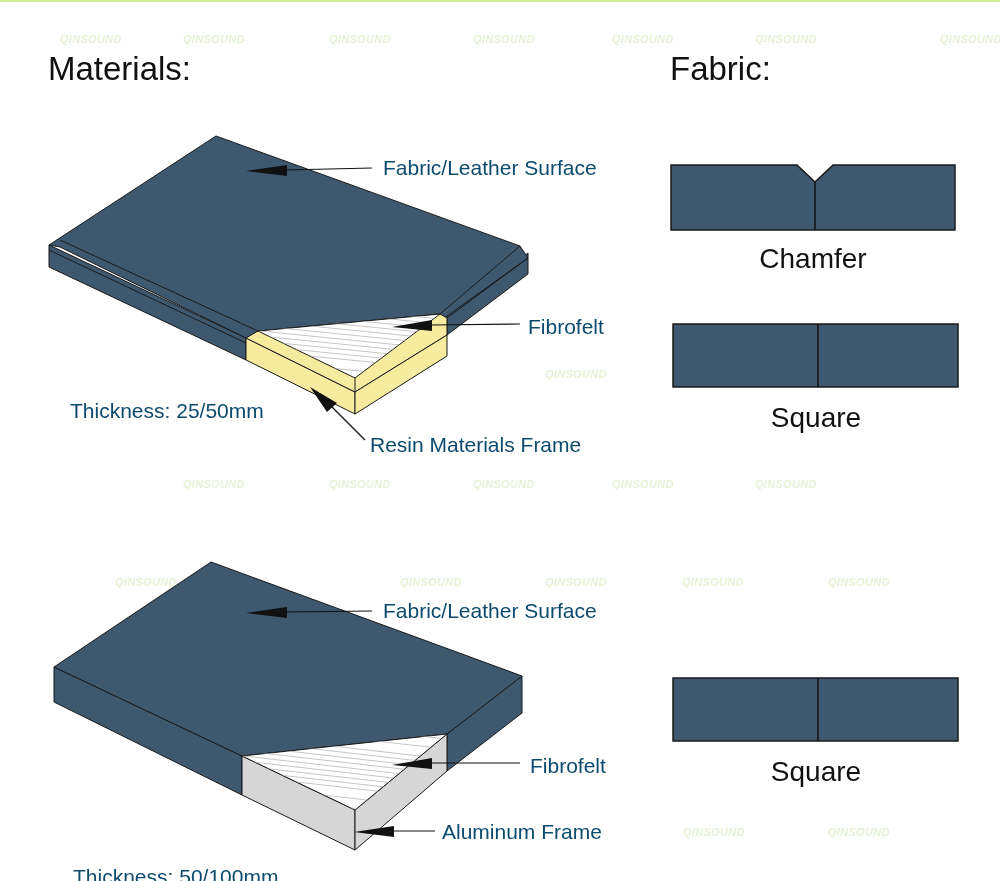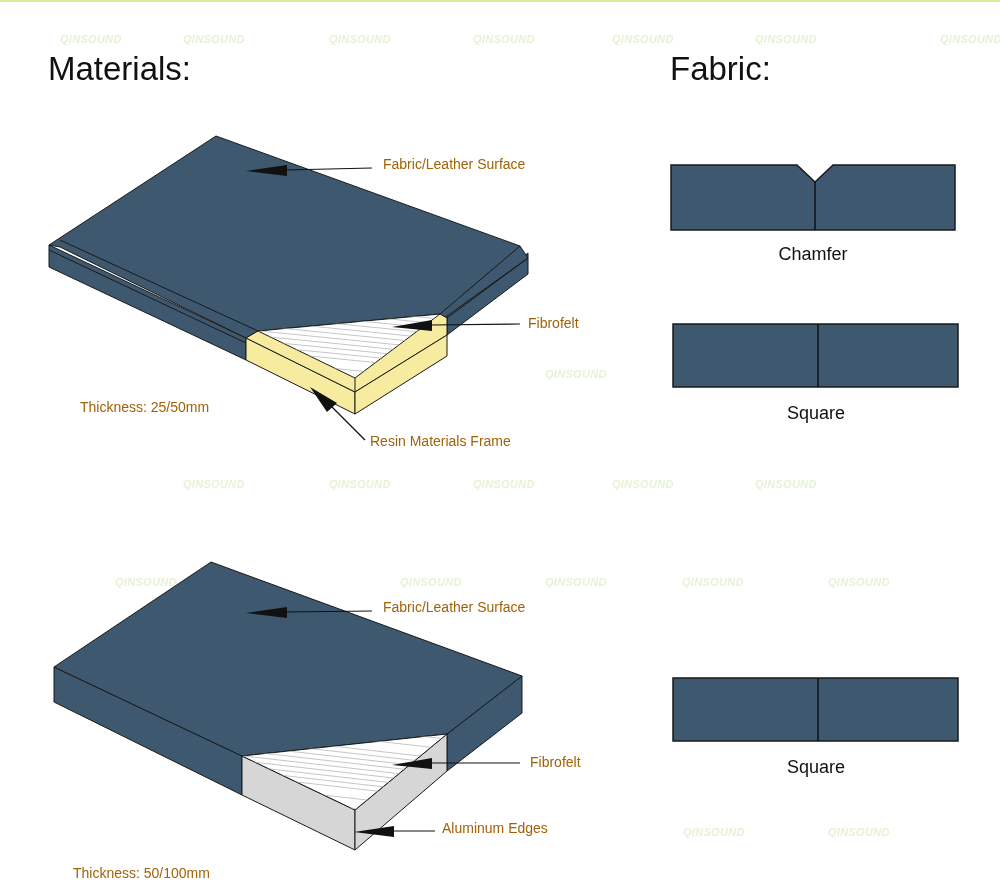--- a/index.html
+++ b/index.html
@@ -1,21 +1,21 @@
 <!DOCTYPE html>
 <html><head>
 <meta charset="utf-8">
 <style>
   html, body { margin: 0; padding: 0; background: #ffffff; }
   body { width: 1000px; height: 881px; position: relative; overflow: hidden;
          font-family: "Liberation Sans", "DejaVu Sans", sans-serif; }
   .topbar { position: absolute; left: 0; top: 0; width: 1000px; height: 2px; background: #d4ec9c; }
   .heading { position: absolute; font-size: 33px; color: #111; line-height: 1; }
-  .label { position: absolute; font-size: 14px; color: #a16207; line-height: 1; white-space: nowrap; }
-  .edge-label { position: absolute; font-size: 18px; color: #111; line-height: 1; text-align: center; width: 290px; }
+  .label { position: absolute; font-size: 21px; color: #0c4a6e; line-height: 1; white-space: nowrap; }
+  .edge-label { position: absolute; font-size: 28px; color: #111; line-height: 1; text-align: center; width: 290px; }
   svg.diagram { position: absolute; left: 0; top: 0; }
   .wm { position: absolute; font-size: 11px; font-weight: bold; color: #e6f2d6; letter-spacing: 0.3px; font-style: italic; }
 </style>
 </head>
 <body>
 
 <div class="topbar"></div>
 
 <div>
   <span class="wm" style="left:60px;top:33px">QINSOUND</span>
@@ -160,22 +160,22 @@
   </g>
   <g>
     <rect x="673" y="678" width="285" height="63" fill="#3e586f" stroke="#1a1a1a" stroke-width="1.5"></rect>
     <line x1="818" y1="678" x2="818" y2="741" stroke="#111" stroke-width="1.5"></line>
   </g>
 </svg>
 
 <div class="label" style="left:383px;top:157px">Fabric/Leather Surface</div>
 <div class="label" style="left:528px;top:316px">Fibrofelt</div>
 <div class="label" style="left:370px;top:434px">Resin Materials Frame</div>
-<div class="label" style="left:80px;top:400px">Thickness: 25/50mm</div>
+<div class="label" style="left:70px;top:400px">Thickness: 25/50mm</div>
 
 <div class="label" style="left:383px;top:600px">Fabric/Leather Surface</div>
 <div class="label" style="left:530px;top:755px">Fibrofelt</div>
-<div class="label" style="left:442px;top:821px">Aluminum Edges</div>
+<div class="label" style="left:442px;top:821px">Aluminum Frame</div>
 <div class="label" style="left:73px;top:866px">Thickness: 50/100mm</div>
 
 <div class="edge-label" style="left:668px;top:245px">Chamfer</div>
 <div class="edge-label" style="left:671px;top:404px">Square</div>
 <div class="edge-label" style="left:671px;top:758px">Square</div>
 
 </body></html>

